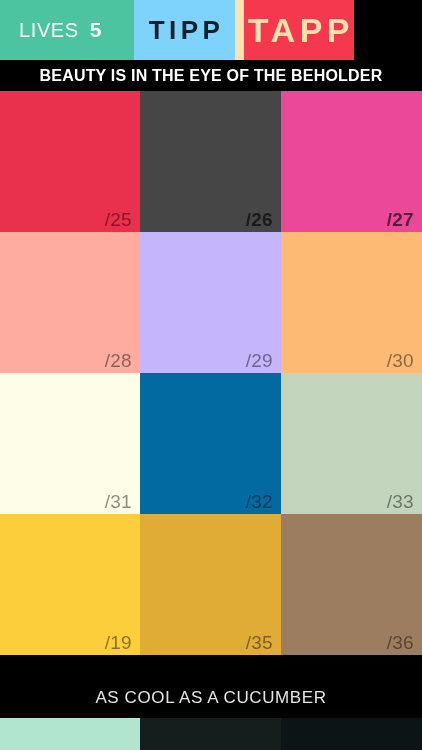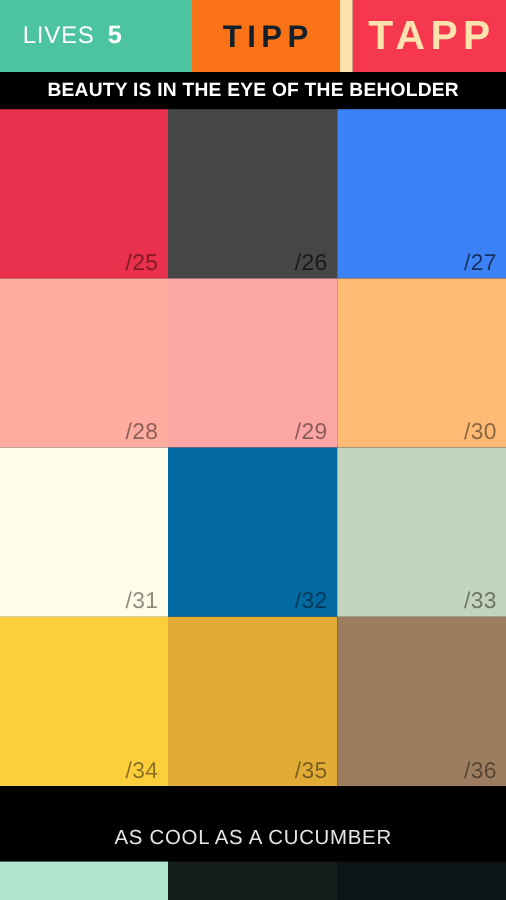--- a/index.html
+++ b/index.html
@@ -16,21 +16,21 @@
     width: 422px;
     height: 750px;
     overflow: hidden;
     background: #000;
   }
 
   
   .topbar {
     position: absolute;
     top: 0; left: 0;
-    width: 422px;
+    width: 354px;
     height: 60px;
     display: flex;
     align-items: stretch;
   }
   .seg-lives {
     width: 160px;
     background: #4CC4A0;
     display: flex;
     align-items: center;
     padding-left: 19px;
@@ -44,21 +44,21 @@
     color: #ffffff;
   }
   .lives-count {
     font-size: 21px;
     font-weight: 700;
     margin-left: 11px;
     color: #ffffff;
   }
   .seg-tipp {
     width: 123px;
-    background: #f97316;
+    background: #7dd3fc;
     display: flex;
     align-items: center;
     justify-content: center;
   }
   .seg-tipp .word {
     font-size: 26px;
     font-weight: 700;
     letter-spacing: 4.5px;
     color: #12202B;
     padding-left: 4px;
@@ -137,20 +137,21 @@
     right: 8px;
     bottom: 1px;
     font-size: 19px;
     font-weight: 400;
     letter-spacing: 0.3px;
     color: rgba(0, 0, 0, 0.45);
     line-height: 1.1;
   }
   .cell.dark .cell-num {
     color: rgba(0, 0, 0, 0.62);
+    font-weight: bold;
   }
 
   
   .partial-row {
     position: absolute;
     top: 718px;
     left: 0;
     width: 422px;
     height: 32px;
     display: grid;
@@ -181,43 +182,43 @@
     <span class="phrase-text">BEAUTY IS IN THE EYE OF THE BEHOLDER</span>
   </div>
 
   <div class="grid" id="color-grid">
       <div class="cell" style="background: rgb(233, 48, 76);">
         <span class="cell-num">/25</span>
       </div>
       <div class="cell dark" style="background: rgb(70, 70, 70);">
         <span class="cell-num">/26</span>
       </div>
-      <div class="cell dark" style="background: #3b82f6;">
+      <div class="cell dark" style="background: #ec4899;">
         <span class="cell-num">/27</span>
       </div>
       <div class="cell" style="background: rgb(255, 172, 160);">
         <span class="cell-num">/28</span>
       </div>
-      <div class="cell" style="background: #fca5a5;">
+      <div class="cell" style="background: #c4b5fd;">
         <span class="cell-num">/29</span>
       </div>
       <div class="cell" style="background: #fdba74;">
         <span class="cell-num">/30</span>
       </div>
       <div class="cell" style="background: rgb(253, 253, 232);">
         <span class="cell-num">/31</span>
       </div>
       <div class="cell" style="background: #0369a1;">
         <span class="cell-num">/32</span>
       </div>
       <div class="cell" style="background: rgb(195, 213, 188);">
         <span class="cell-num">/33</span>
       </div>
       <div class="cell" style="background: rgb(252, 206, 60);">
-        <span class="cell-num">/34</span>
+        <span class="cell-num">/19</span>
       </div>
       <div class="cell" style="background: rgb(224, 172, 54);">
         <span class="cell-num">/35</span>
       </div>
       <div class="cell" style="background: rgb(157, 125, 95);">
         <span class="cell-num">/36</span>
       </div>
     </div>
 
   <div class="phrase-bar phrase-bottom">

